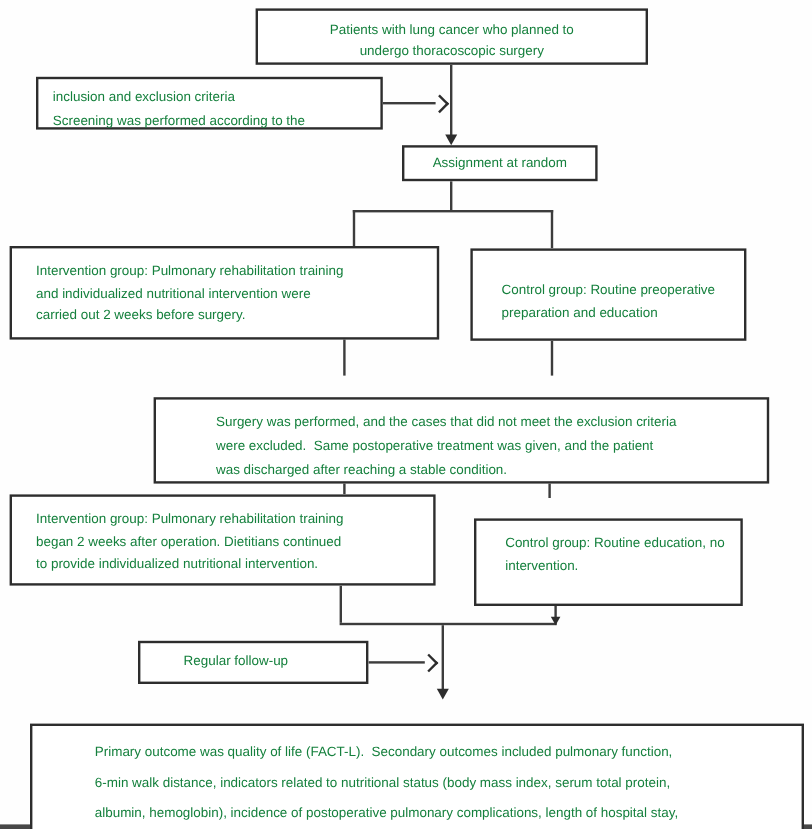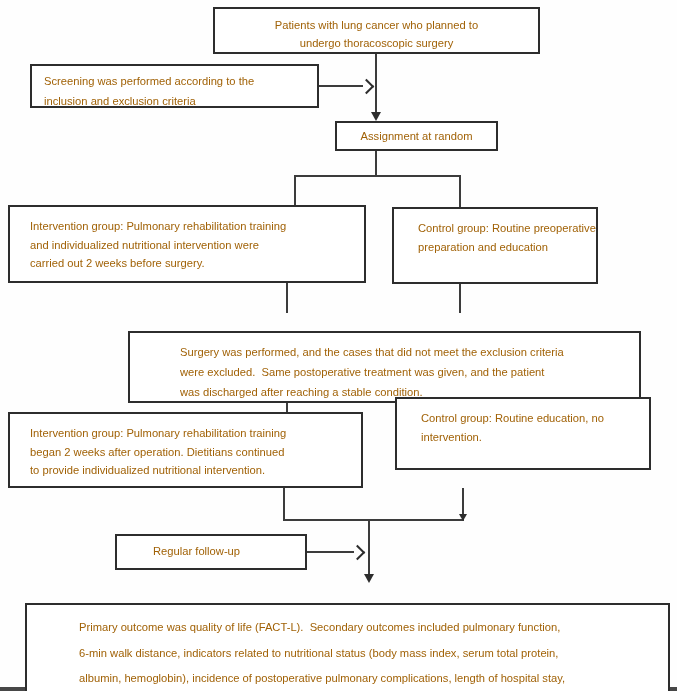--- a/index.html
+++ b/index.html
@@ -1,18 +1,18 @@
 <!DOCTYPE html>
 <html><head>
 <meta charset="utf-8">
 <style>
   html,body{margin:0;padding:0;background:#ffffff;}
   #canvas{
     position:relative;width:677px;height:691px;background:#fefefe;
-    font-family:"Liberation Sans","DejaVu Sans",sans-serif;color:#a16207;overflow:hidden;
+    font-family:"Liberation Sans","DejaVu Sans",sans-serif;color:#15803d;overflow:hidden;
   }
   .node{
     position:absolute;background:#ffffff;border:2px solid #2d2d2d;box-sizing:border-box;
     font-size:11.2px;
   }
   .tl{white-space:pre;}
   .center{text-align:center;}
   .vline,.hline{position:absolute;background:#3c3c3c;}
   .vline{width:2px;}
   .hline{height:2px;}
@@ -66,52 +66,52 @@
   <div class="chev-right" style="left:352px;top:547px;"></div>
 
   <div class="bottom-strip" style="top:687px;height:4px;"></div>
 
   <div class="node center" style="left:213px;top:7px;width:327px;height:47px;padding-top:7px;line-height:18px;">
     <div class="tl">Patients with lung cancer who planned to</div>
     <div class="tl">undergo thoracoscopic surgery</div>
   </div>
 
   <div class="node" style="left:30px;top:64px;width:289px;height:44px;padding:5px 6px 0 12px;line-height:20px;">
+    <div class="tl">inclusion and exclusion criteria</div>
     <div class="tl">Screening was performed according to the</div>
-    <div class="tl">inclusion and exclusion criteria</div>
   </div>
 
   <div class="node center" style="left:295px;top:121px;width:163px;height:30px;line-height:26px;margin-left:40px;">
     <div class="tl">Assignment at random</div>
   </div>
 
   <div class="node" style="left:8px;top:205px;width:358px;height:78px;padding:10px 6px 0 20px;line-height:18.5px;">
     <div class="tl">Intervention group: Pulmonary rehabilitation training</div>
     <div class="tl">and individualized nutritional intervention were</div>
     <div class="tl">carried out 2 weeks before surgery.</div>
   </div>
 
-  <div class="node" style="left:392px;top:207px;width:206px;height:77px;padding:10px 6px 0 24px;line-height:18.5px;">
+  <div class="node" style="left:392px;top:207px;width:230px;height:77px;padding:24px 6px 0 24px;line-height:18.5px;">
     <div class="tl">Control group: Routine preoperative</div>
     <div class="tl">preparation and education</div>
   </div>
 
   <div class="node" style="left:128px;top:313px;width:513px;height:72px;padding:9px 6px 0 50px;line-height:20px;margin-top:18px;">
     <div class="tl">Surgery was performed, and the cases that did not meet the exclusion criteria</div>
     <div class="tl">were excluded.  Same postoperative treatment was given, and the patient</div>
     <div class="tl">was discharged after reaching a stable condition.</div>
   </div>
 
   <div class="node" style="left:8px;top:412px;width:355px;height:76px;padding:10px 6px 0 20px;line-height:18.5px;">
     <div class="tl">Intervention group: Pulmonary rehabilitation training</div>
     <div class="tl">began 2 weeks after operation. Dietitians continued</div>
     <div class="tl">to provide individualized nutritional intervention.</div>
   </div>
 
-  <div class="node" style="left:395px;top:397px;width:256px;height:73px;padding:10px 6px 0 24px;line-height:18.5px;">
+  <div class="node" style="left:395px;top:432px;width:224px;height:73px;padding:10px 6px 0 24px;line-height:18.5px;">
     <div class="tl">Control group: Routine education, no</div>
     <div class="tl">intervention.</div>
   </div>
 
   <div class="node" style="left:115px;top:534px;width:192px;height:36px;padding-left:36px;line-height:31px;">
     <div class="tl">Regular follow-up</div>
   </div>
 
   <div class="node" style="left:25px;top:603px;width:645px;height:101px;padding:10px 6px 0 52px;line-height:25.5px;">
     <div class="tl">Primary outcome was quality of life (FACT-L).  Secondary outcomes included pulmonary function,</div>

